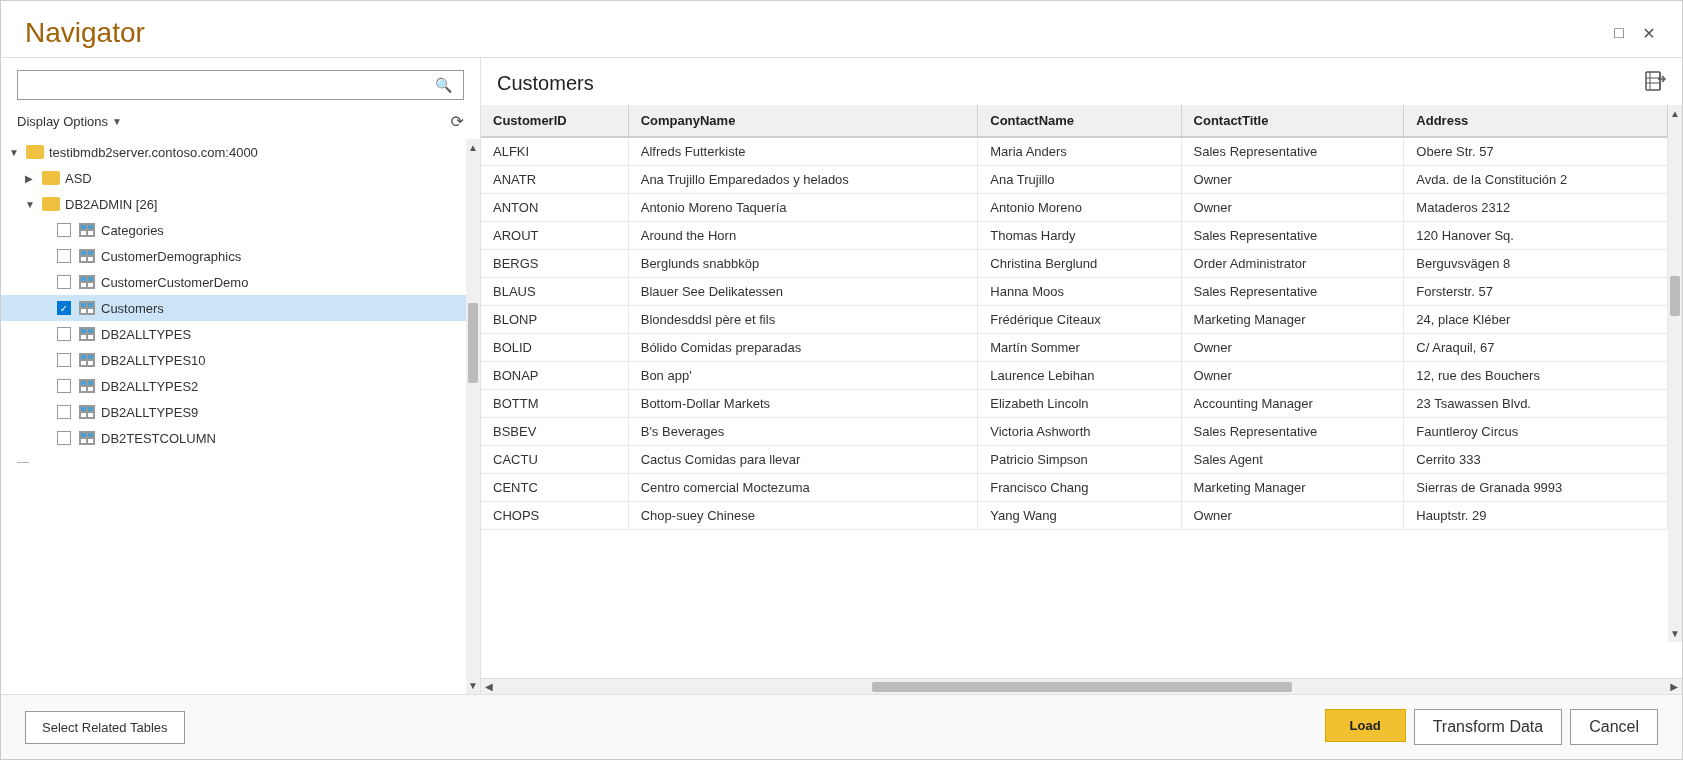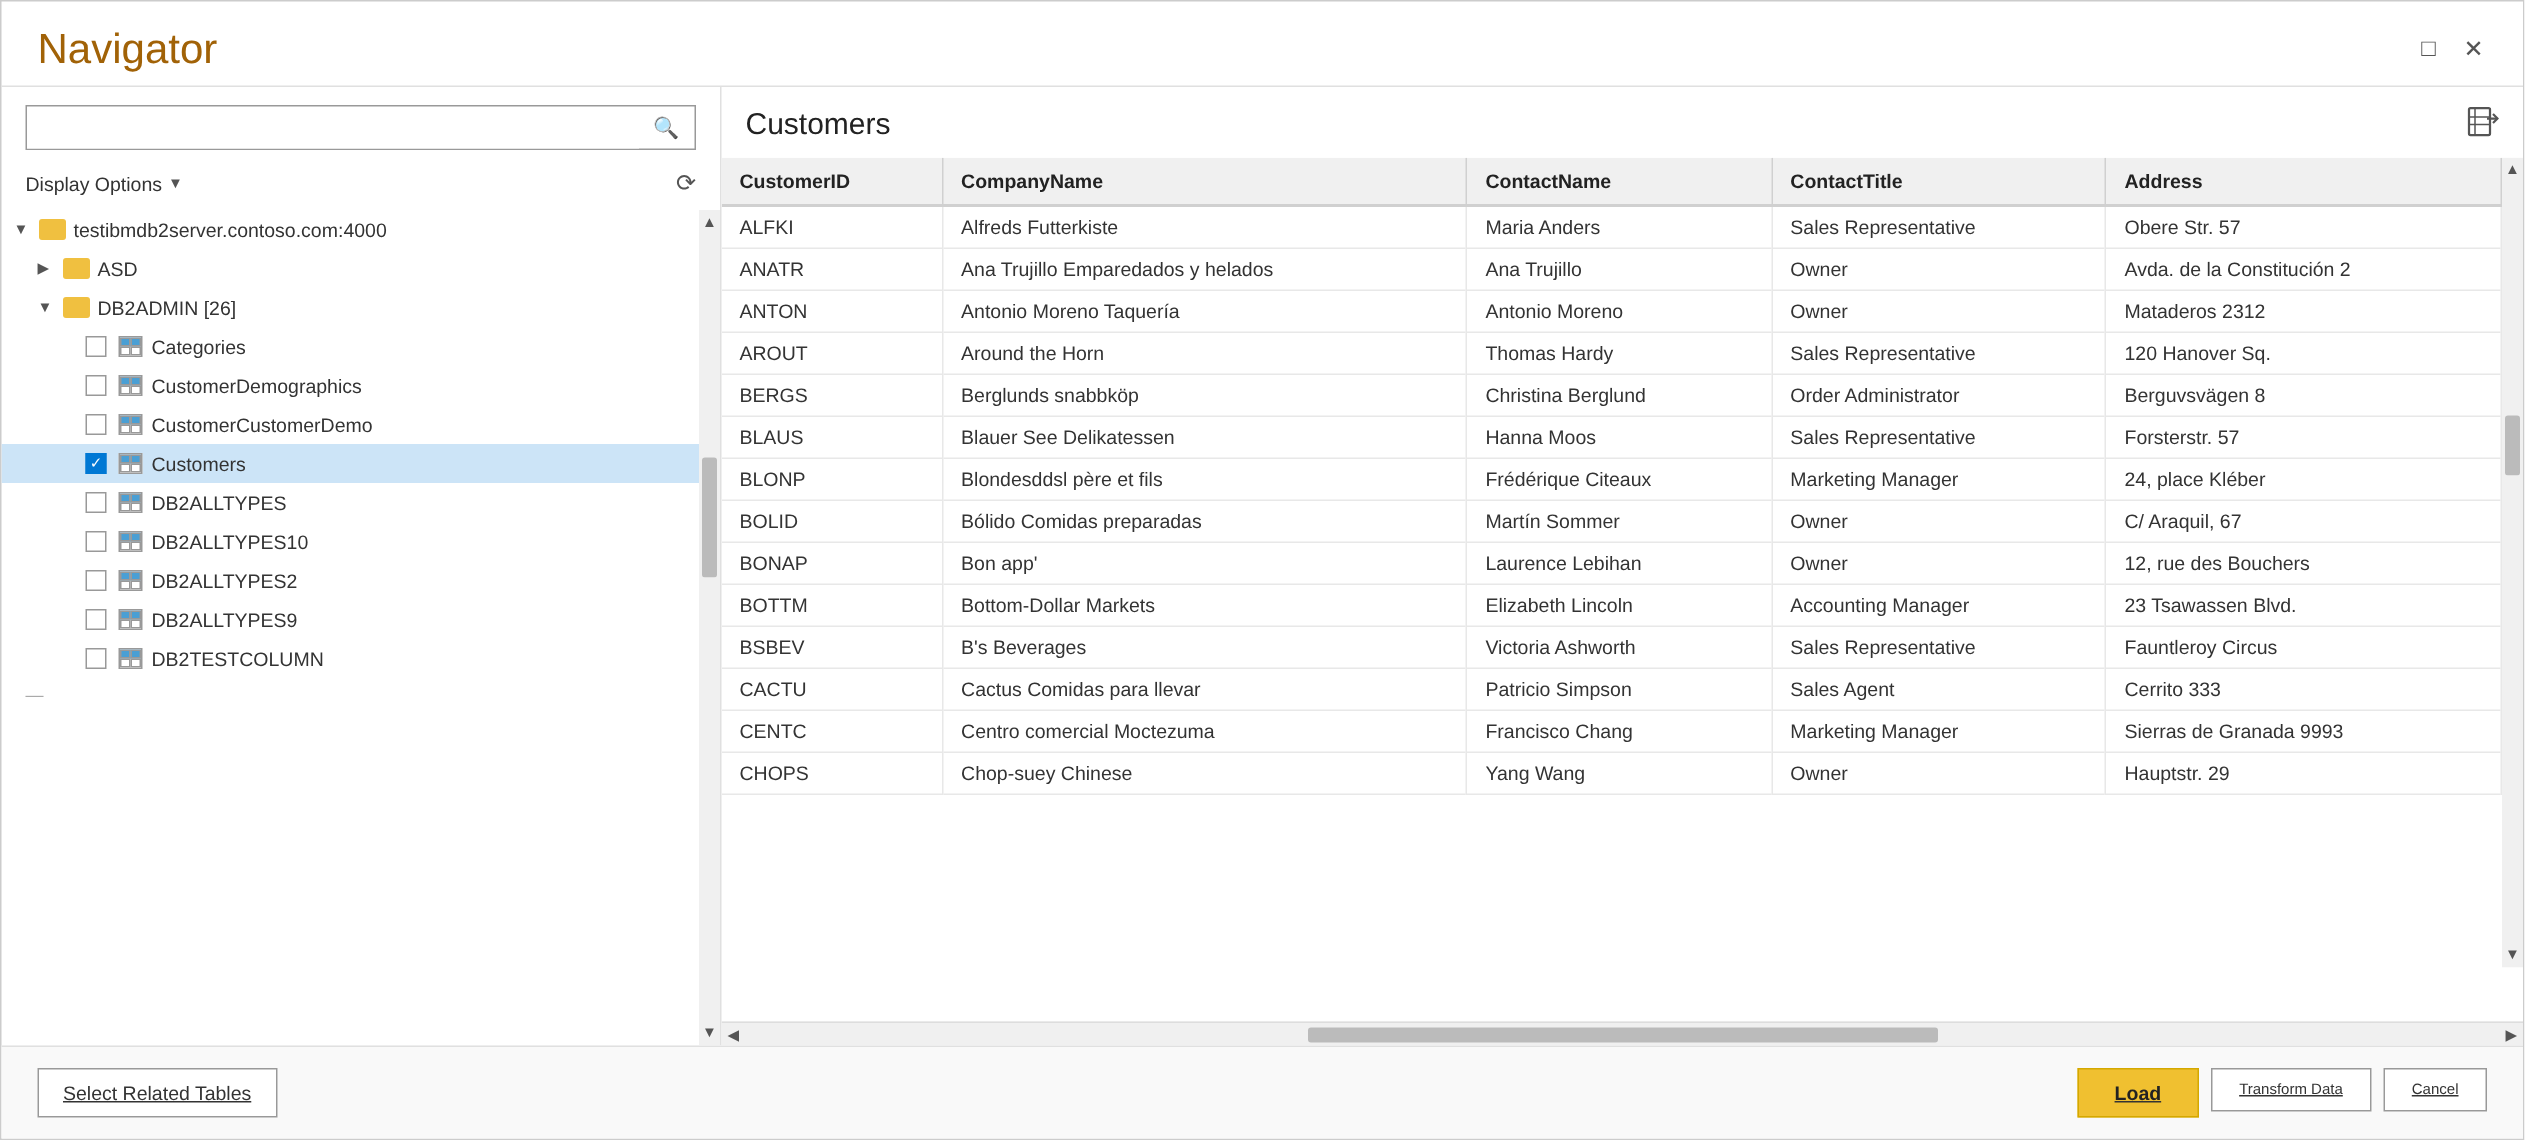--- a/index.html
+++ b/index.html
@@ -296,21 +296,20 @@
     .table-scroll-area::-webkit-scrollbar-track { background: #f0f0f0; }
     .table-scroll-area::-webkit-scrollbar-thumb { background: #bbb; }
 
     
     .footer {
       display: flex;
       align-items: center;
       padding: 14px 24px;
       border-top: 1px solid #e0e0e0;
       background: #f9f9f9;
-      text-decoration: underline;
     }
 
     .select-related-btn {
       border: 1px solid #999;
       background: #fff;
       padding: 8px 16px;
       font-size: 13px;
       cursor: pointer;
       color: #333;
     }
@@ -329,21 +328,21 @@
       font-size: 13px;
       font-weight: 600;
       cursor: pointer;
       color: #222;
     }
 
     .btn-secondary {
       background: #fff;
       border: 1px solid #999;
       padding: 8px 18px;
-      font-size: 10px;
+      font-size: 16px;
       cursor: pointer;
       color: #333;
     }
   </style>
 </head>
 <body>
 
 <div class="dialog">
 
   <div class="title-bar">

